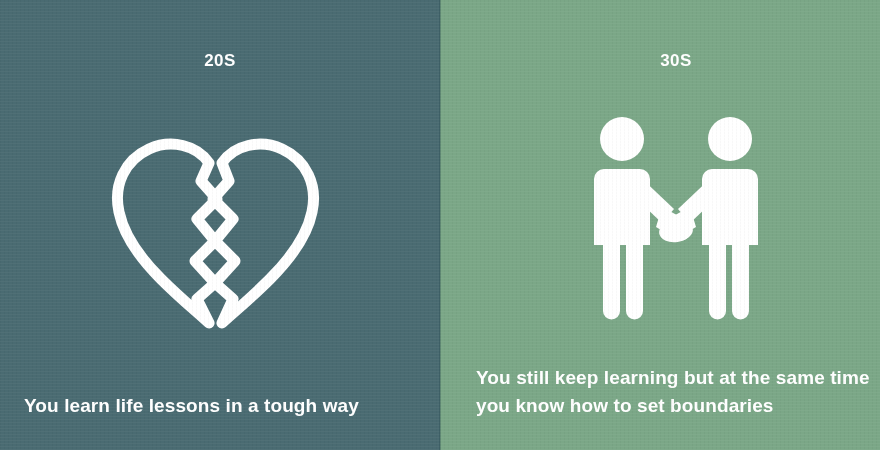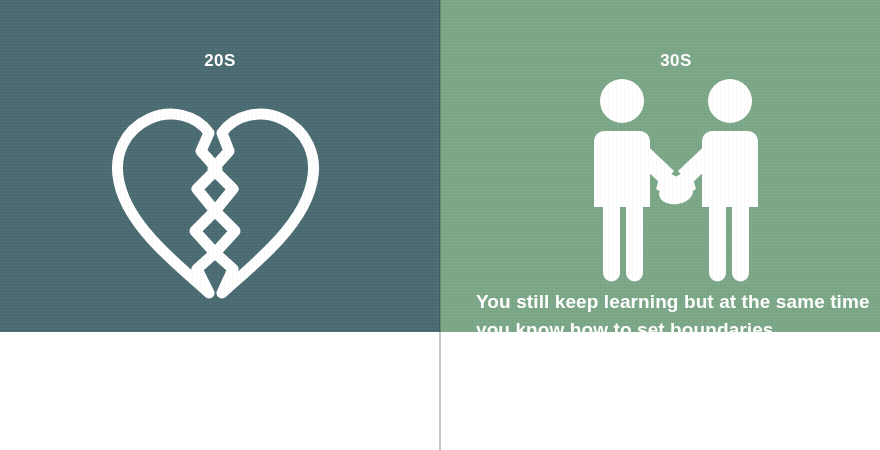--- a/index.html
+++ b/index.html
@@ -11,21 +11,21 @@
     position: relative;
     width: 880px;
     height: 450px;
     overflow: hidden;
     font-family: "Liberation Sans", sans-serif;
     display: flex;
   }
   .panel {
     position: relative;
     width: 440px;
-    height: 332px;
+    height: 450px;
     box-sizing: border-box;
     display: flex;
     flex-direction: column;
     align-items: center;
   }
   .panel-left  { background: #4a6b72; }
   .panel-right { background: #7ba787; padding-left: 32px; }
 
   
   .divider {
@@ -103,20 +103,21 @@
 
         <path d="M117 30
                  C 129 12, 155 6, 177 16
                  C 201 27, 213 52, 207 79
                  C 202 103, 185 126, 165 146
                  C 147 164, 129 179, 117 190
                  L 128 166 L 110 150 L 130 128 L 110 108 L 128 86 L 108 66 L 124 48 Z" fill="none" stroke="#ffffff" stroke-width="11" stroke-linejoin="round" stroke-linecap="round"></path>
       </svg>
     </div>
 
+    <p class="caption">You learn life lessons in a tough way</p>
 
     <div class="grain"></div>
   </section>
 
   <section class="panel panel-right">
 
     <div class="panel-title">30S</div>
 
     <div class="icon-area">
       <svg width="200" height="215" viewBox="0 0 200 215" aria-label="two people shaking hands">

